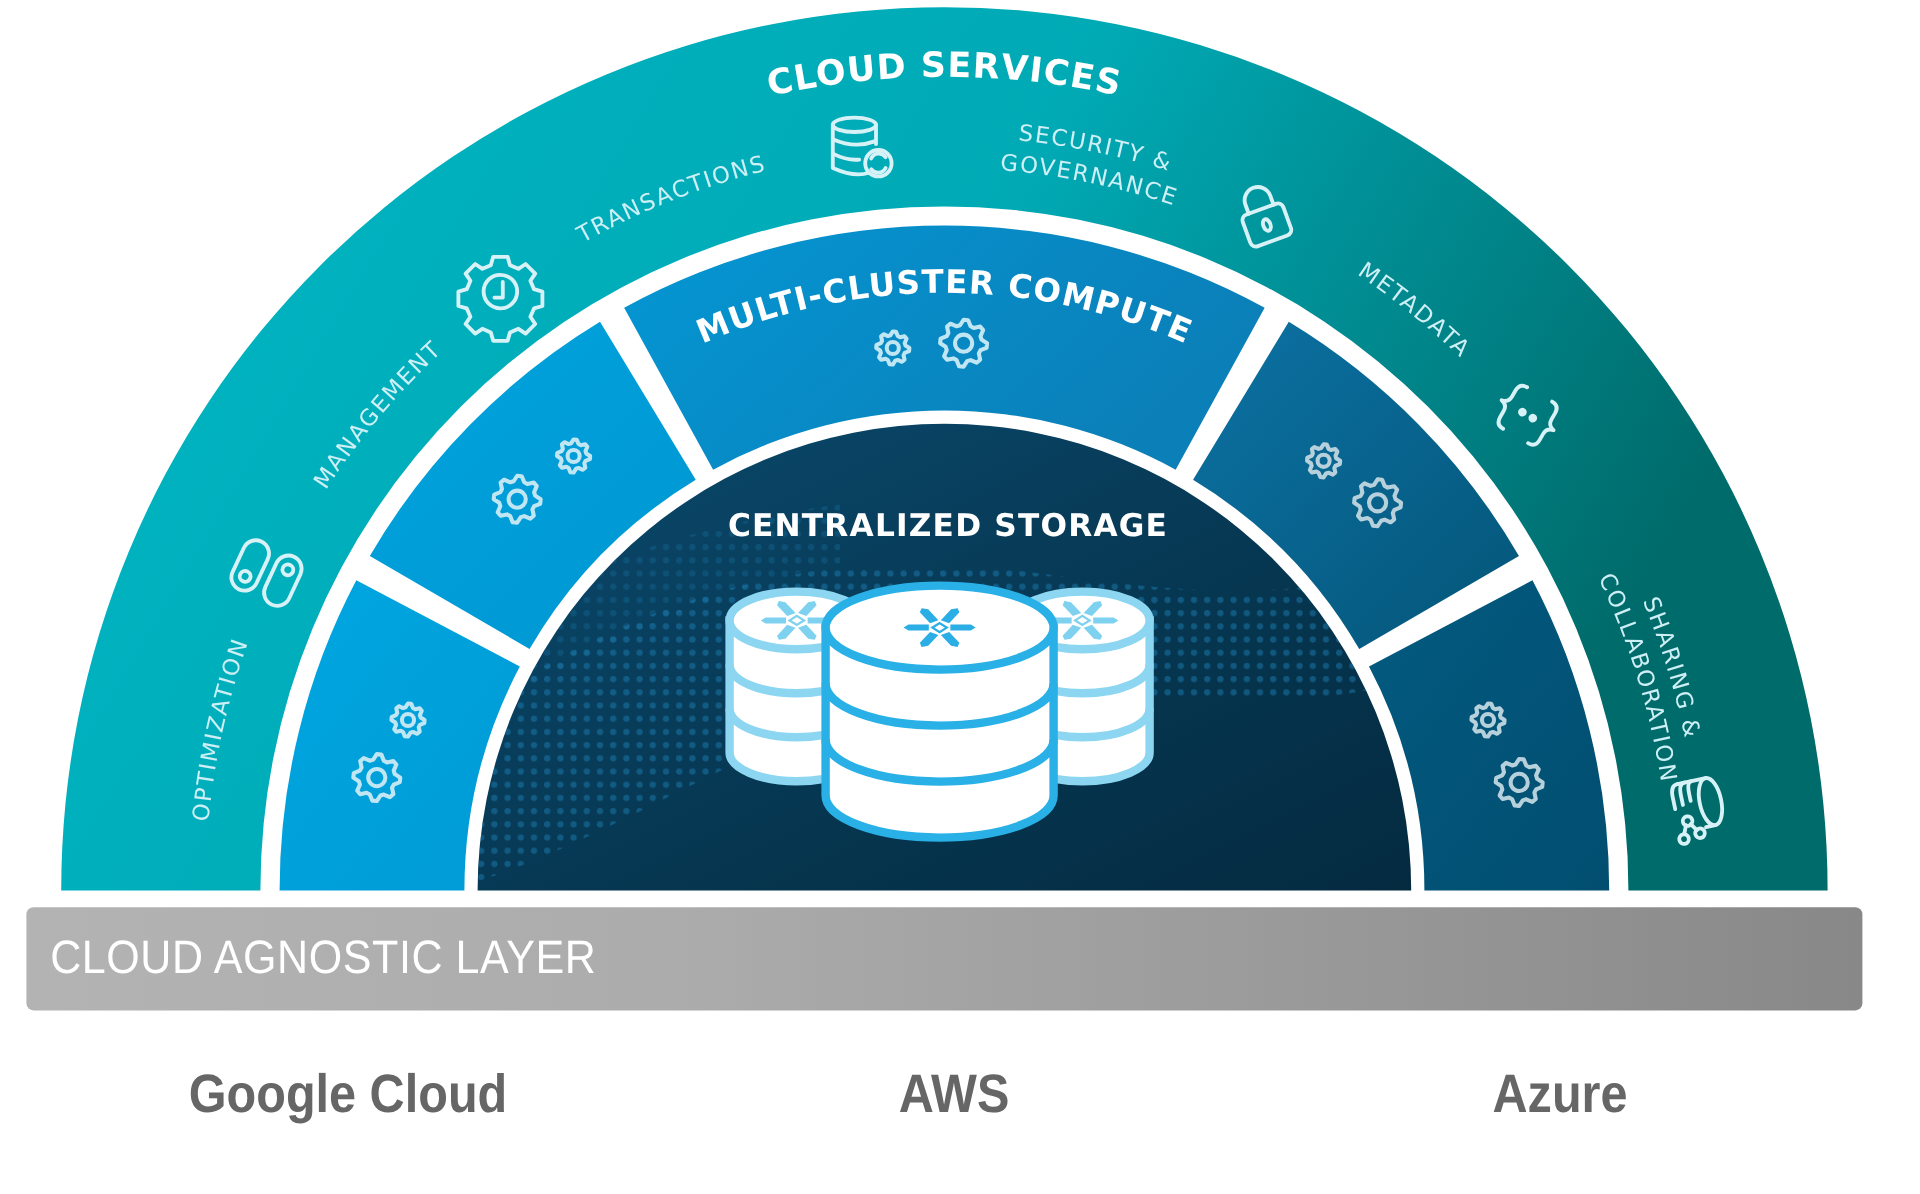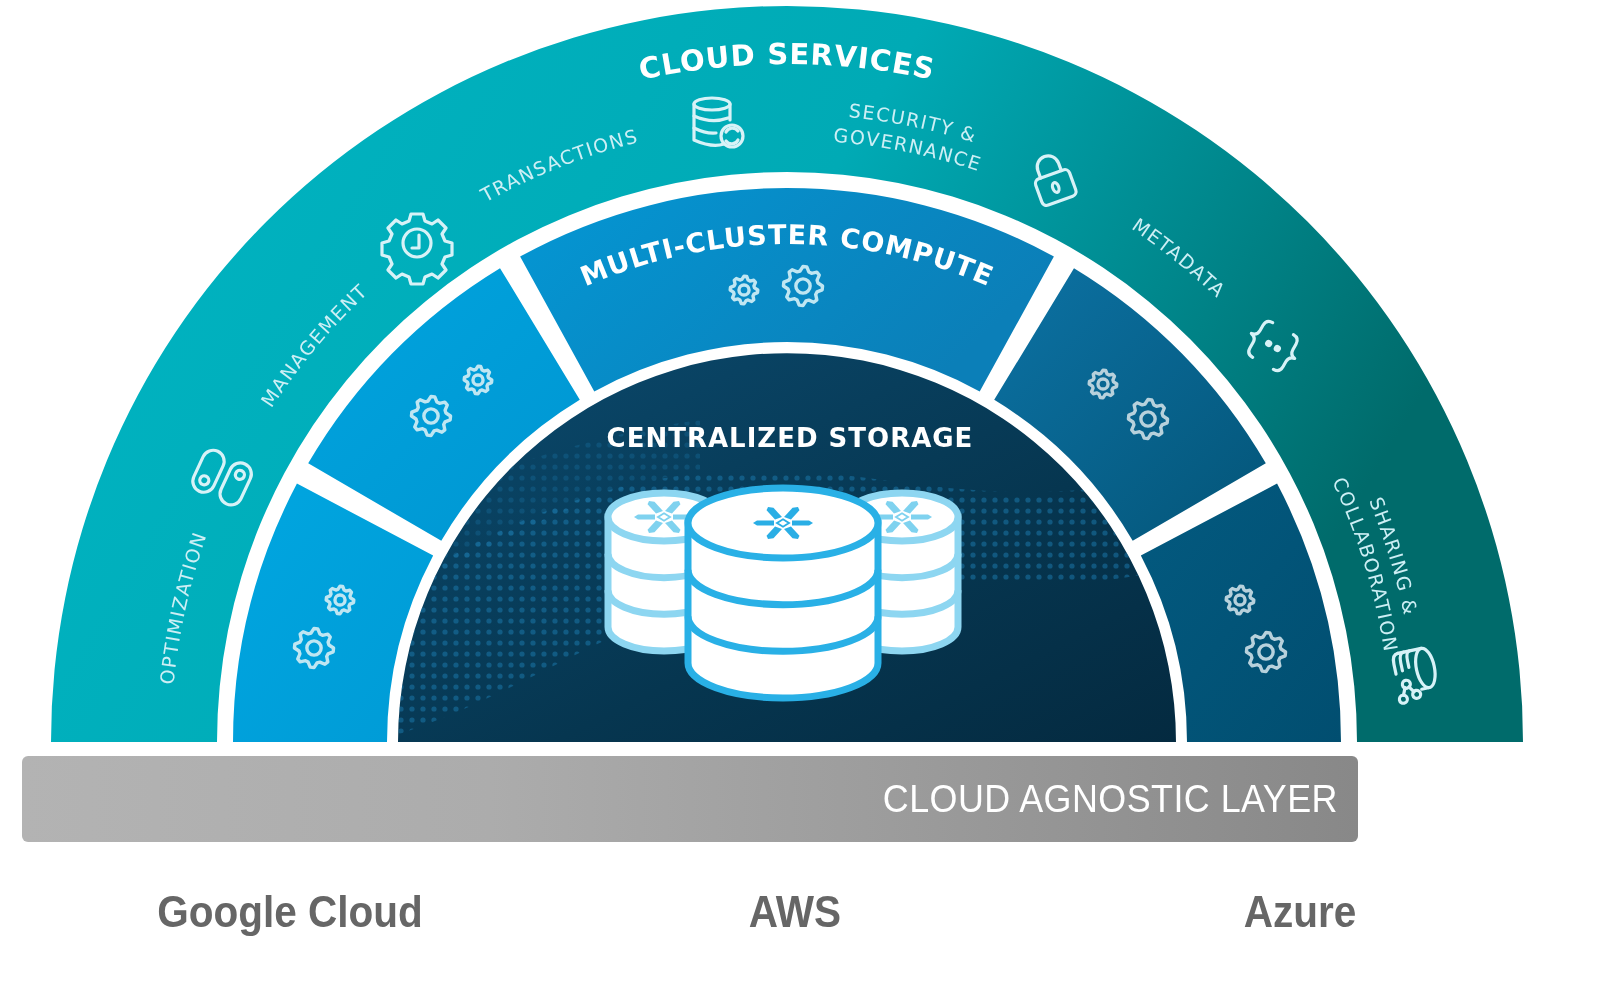--- a/index.html
+++ b/index.html
@@ -4,24 +4,24 @@
 <style>
   html, body { margin:0; padding:0; background:#ffffff; }
   body { width:1600px; height:995px; position:relative; overflow:hidden; font-family:"DejaVu Sans", sans-serif; }
   #diagram { position:absolute; left:0; top:0; width:1600px; height:995px; }
   .arc-label { font-family:"DejaVu Sans", sans-serif; font-weight:bold; fill:#ffffff; letter-spacing:1px; }
   .svc-label { font-family:"DejaVu Sans", sans-serif; fill:#cdeff5; font-size:19px; letter-spacing:1.5px; }
   .icon-stroke { fill:none; stroke:#d7f2f7; stroke-width:3.2; stroke-linecap:round; stroke-linejoin:round; }
   .gear-stroke { fill:none; stroke:#bfe6f2; stroke-width:3.4; stroke-linejoin:round; }
   .gear-stroke-dark { fill:none; stroke:#b7d1dc; stroke-width:3.4; stroke-linejoin:round; }
   .layer-bar {
-    position:absolute; left:22px; top:756px; width:1336px; height:86px;
+    position:absolute; left:22px; top:756px; width:1530px; height:86px;
     border-radius:6px;
     background:linear-gradient(90deg,#b3b3b3 0%,#acacac 35%,#9c9c9c 65%,#888888 100%);
-    display:flex; align-items:center; justify-content:flex-end;
+    display:flex; align-items:center; justify-content:flex-start;
   }
   .layer-text { color:#ffffff; font-family:"Liberation Sans", sans-serif; font-size:39px; letter-spacing:0.5px; transform:scaleX(0.92); }
   .provider { position:absolute; top:886px; font-family:"Liberation Sans", sans-serif; font-weight:bold; font-size:45px; color:#666666; transform:scaleX(0.9); transform-origin:center; }
   #provider-0 { left:130px; width:320px; text-align:center; }
   #provider-1 { left:700px; width:190px; text-align:center; }
   #provider-2 { left:1200px; width:200px; text-align:center; }
 </style>
 </head>
 <body>
 

